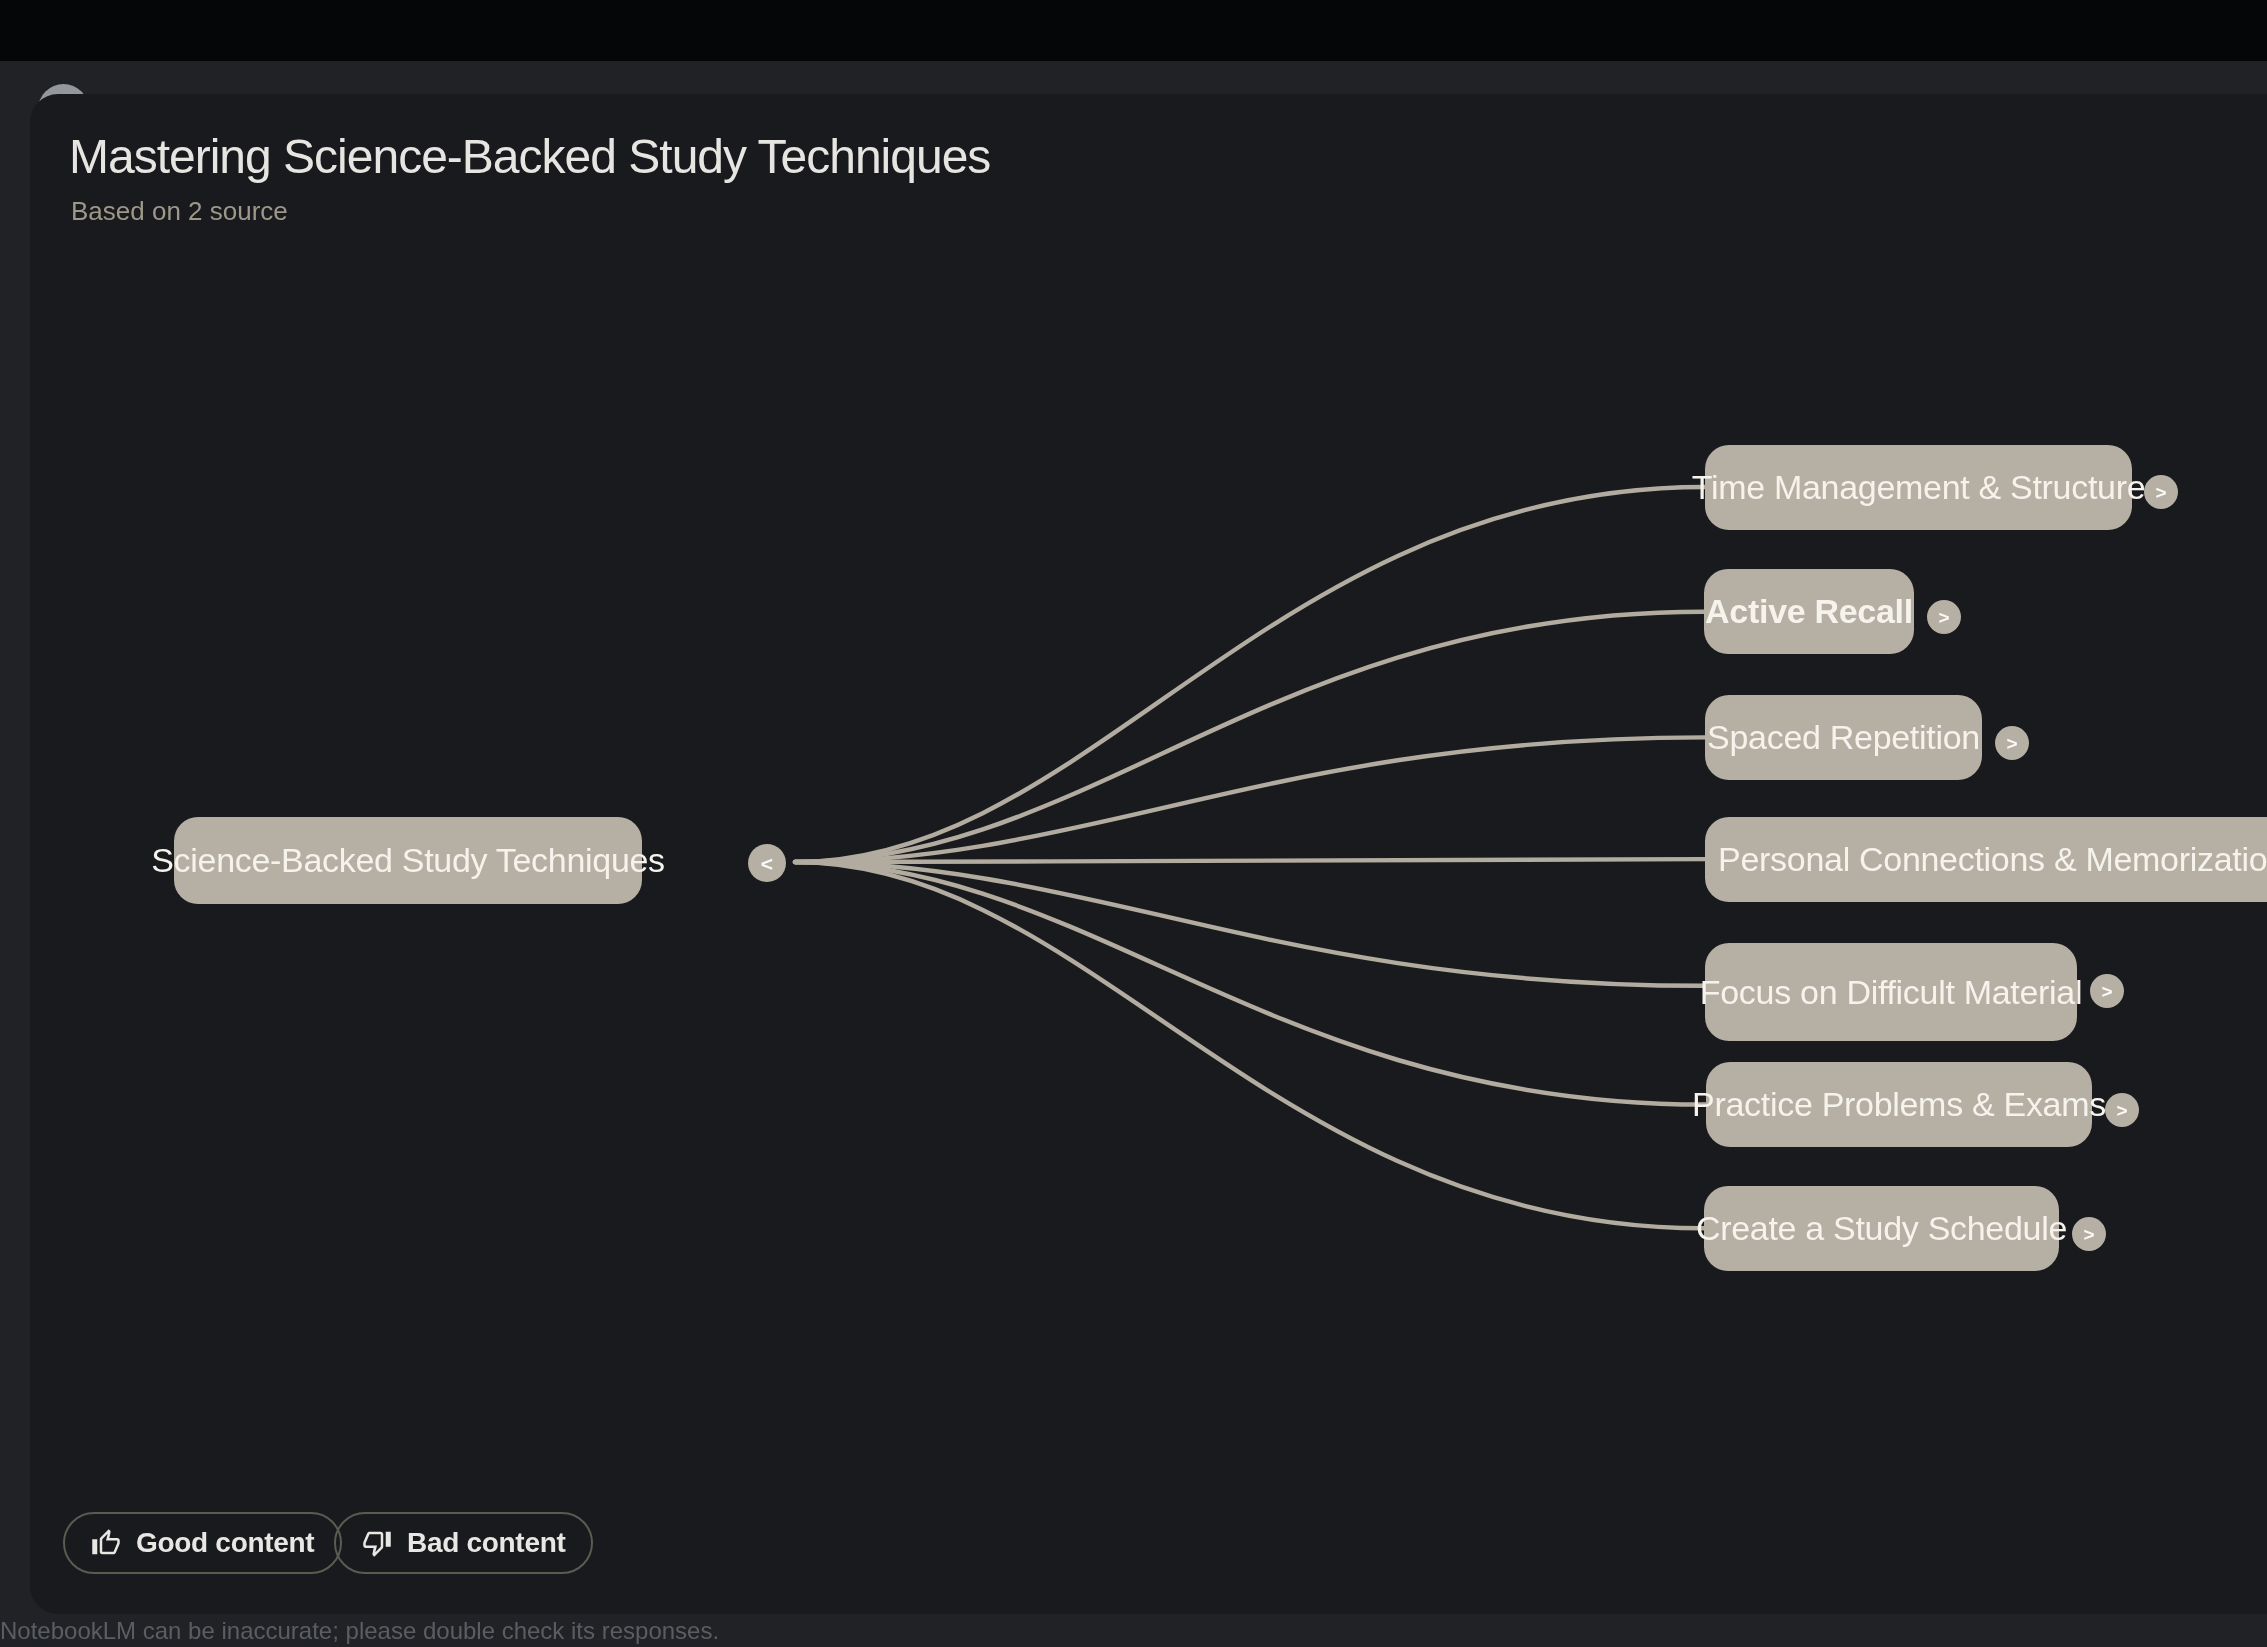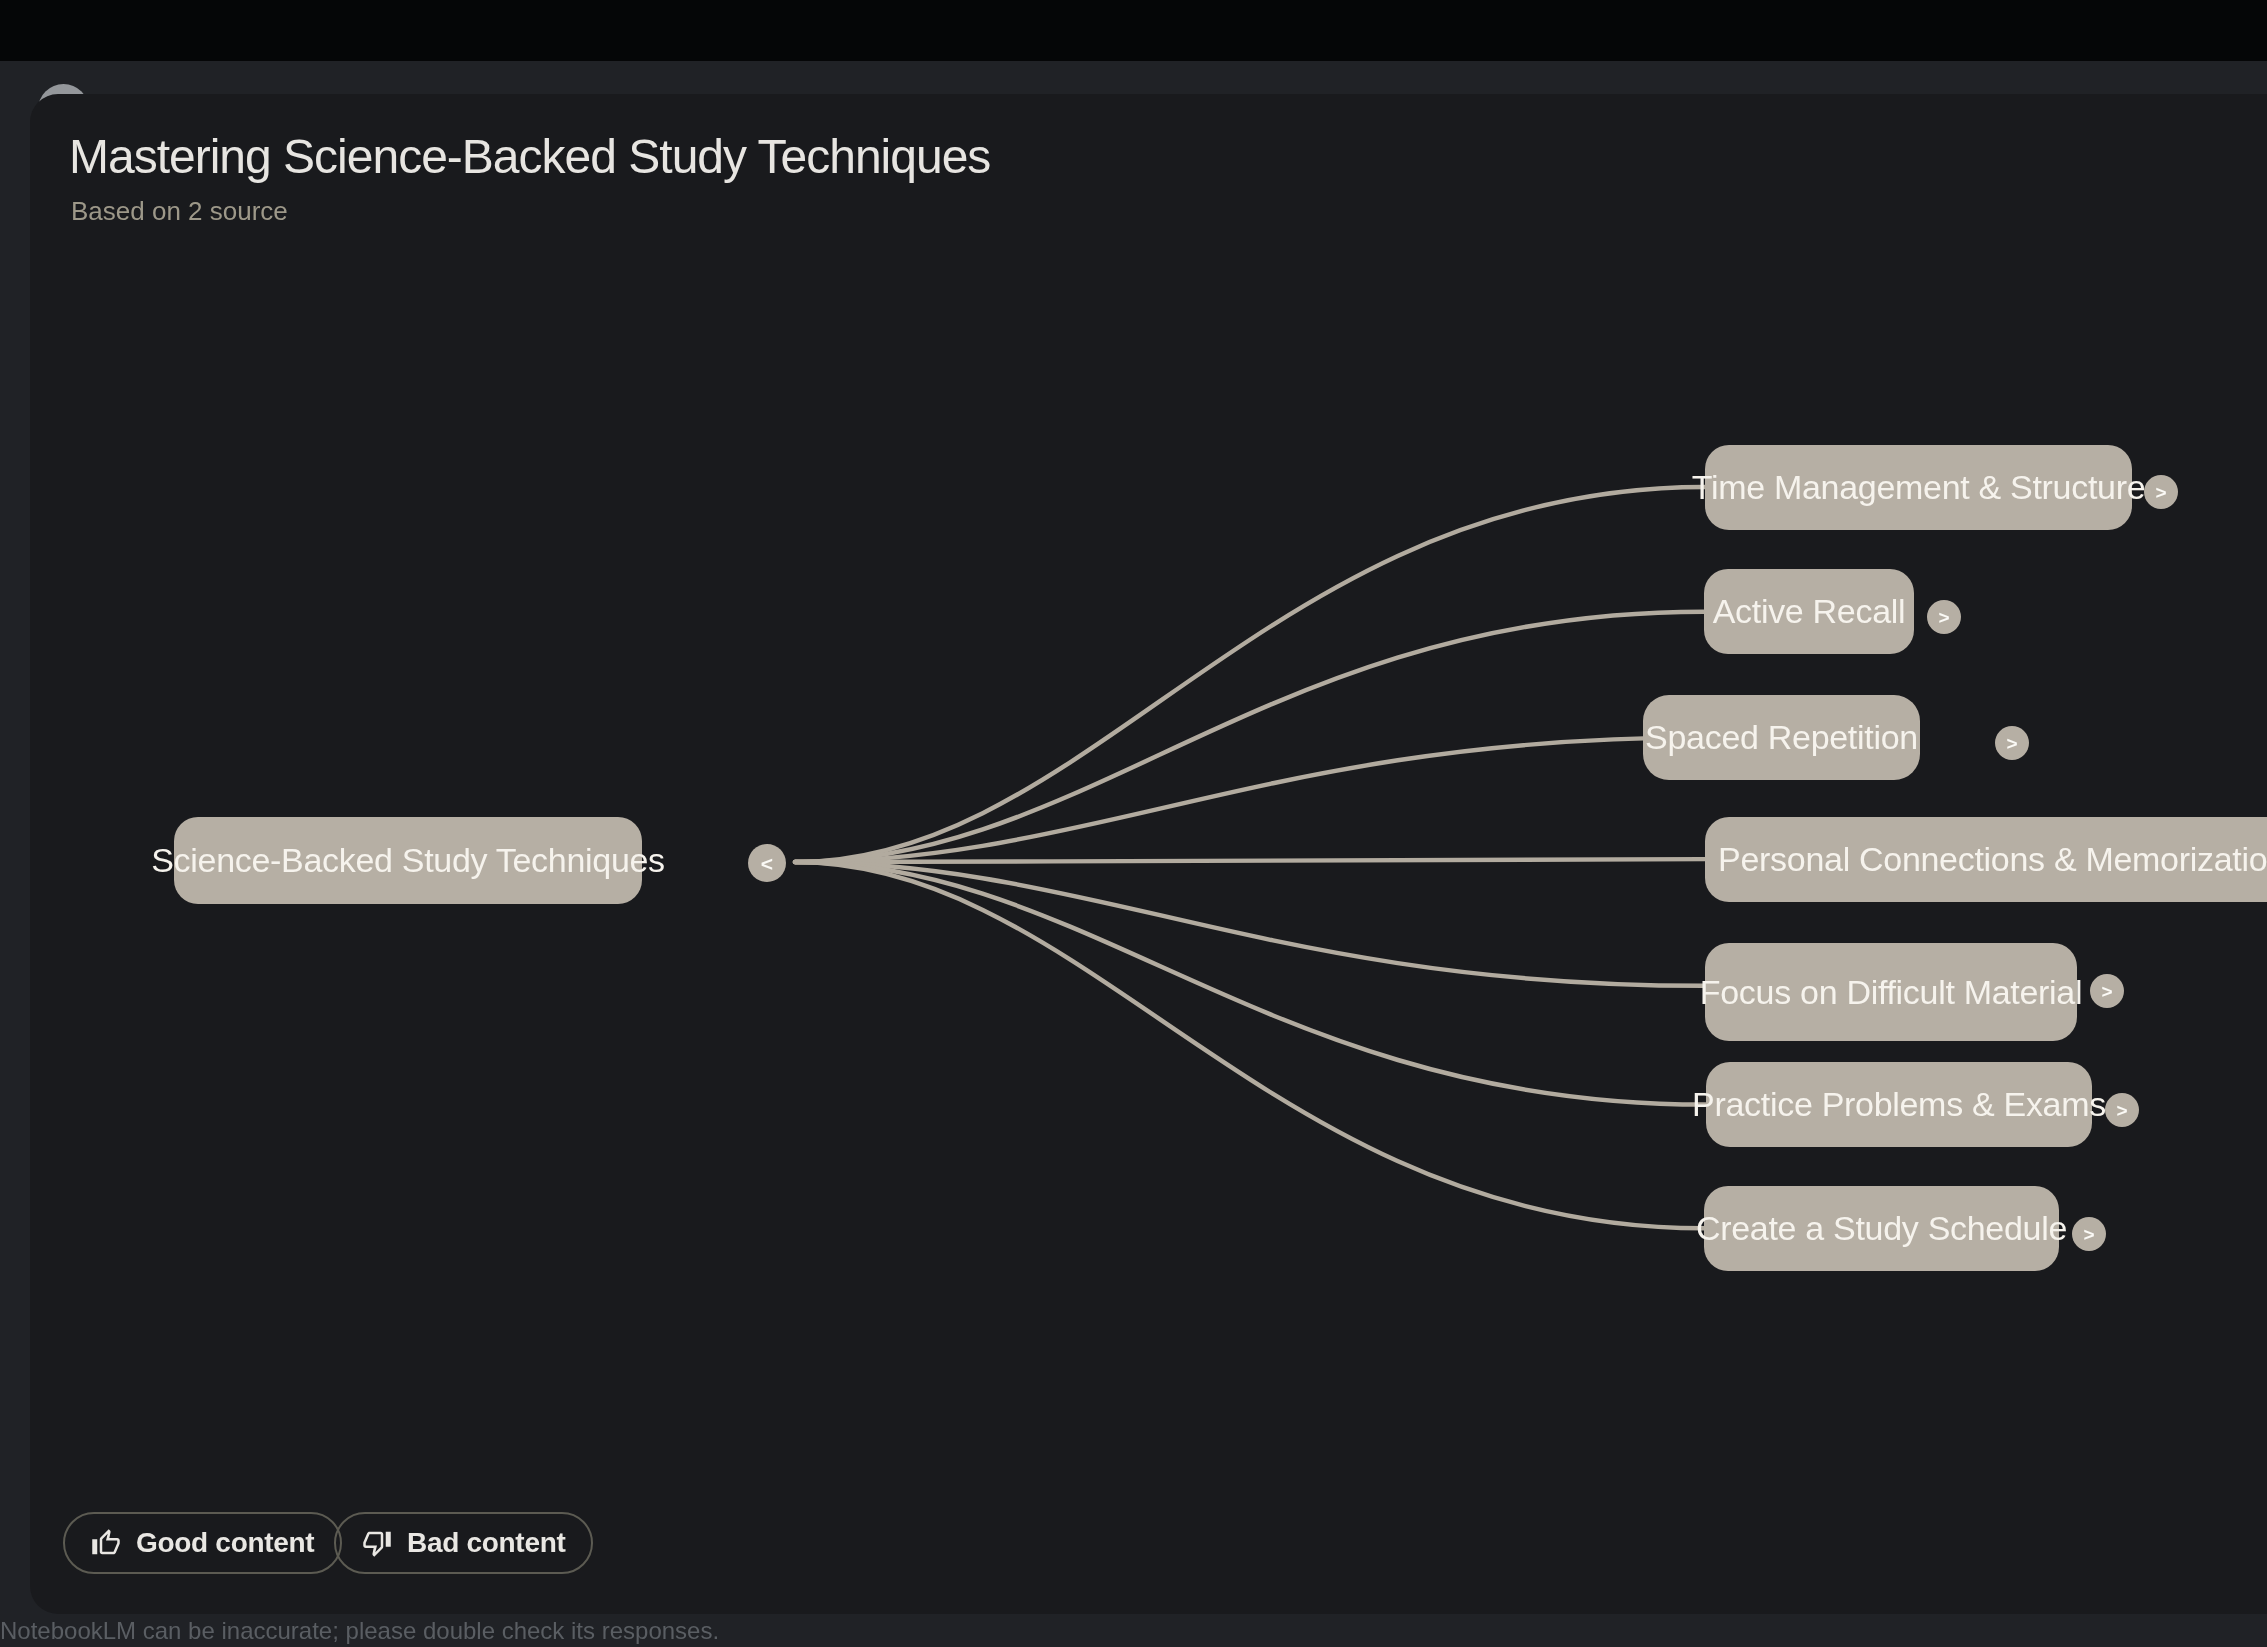--- a/index.html
+++ b/index.html
@@ -128,24 +128,24 @@
   <button class="feedback-btn" id="bad-btn" style="left: 334px; top: 1512px;">
     <svg width="30" height="30" viewBox="0 0 24 24" style="transform:rotate(180deg)">
       <path fill="#e9e7e3" d="M9 21h9c.83 0 1.54-.5 1.84-1.22l3.02-7.05c.09-.23.14-.47.14-.73v-2c0-1.1-.9-2-2-2h-6.31l.95-4.57.03-.32c0-.41-.17-.79-.44-1.06L14.17 1 7.59 7.59C7.22 7.95 7 8.45 7 9v10c0 1.1.9 2 2 2zm0-12l4.34-4.34L12 10h9v2l-3 7H9V9zM1 9h4v12H1V9z"></path>
     </svg>
     <span>Bad content</span>
   </button>
 
   <div class="node" style="left: 1705px; top: 445px; width: 427px; height: 85px;">Time Management &amp; Structure</div>
   <div class="circle-btn" style="left: 2144px; top: 475px; width: 34px; height: 34px; font-size: 19px;">&gt;</div>
 
-  <div class="node" style="left: 1704px; top: 569px; width: 210px; height: 85px;">Active Recall</div>
+  <div class="node" style="left: 1704px; top: 569px; width: 210px; height: 85px; font-weight: bold;">Active Recall</div>
   <div class="circle-btn" style="left: 1927px; top: 600px; width: 34px; height: 34px; font-size: 19px;">&gt;</div>
 
-  <div class="node" style="left: 1643px; top: 695px; width: 277px; height: 85px; border-radius: 26px;">Spaced Repetition</div>
+  <div class="node" style="left: 1705px; top: 695px; width: 277px; height: 85px;">Spaced Repetition</div>
   <div class="circle-btn" style="left: 1995px; top: 726px; width: 34px; height: 34px; font-size: 19px;">&gt;</div>
 
   <div class="node" style="left: 1705px; top: 817px; width: 594px; height: 85px;">Personal Connections &amp; Memorization</div>
 
   <div class="node" style="left: 1705px; top: 943px; width: 372px; height: 98px;">Focus on Difficult Material</div>
   <div class="circle-btn" style="left: 2090px; top: 974px; width: 34px; height: 34px; font-size: 19px;">&gt;</div>
 
   <div class="node" style="left: 1706px; top: 1062px; width: 386px; height: 85px;">Practice Problems &amp; Exams</div>
   <div class="circle-btn" style="left: 2105px; top: 1093px; width: 34px; height: 34px; font-size: 19px;">&gt;</div>
 

